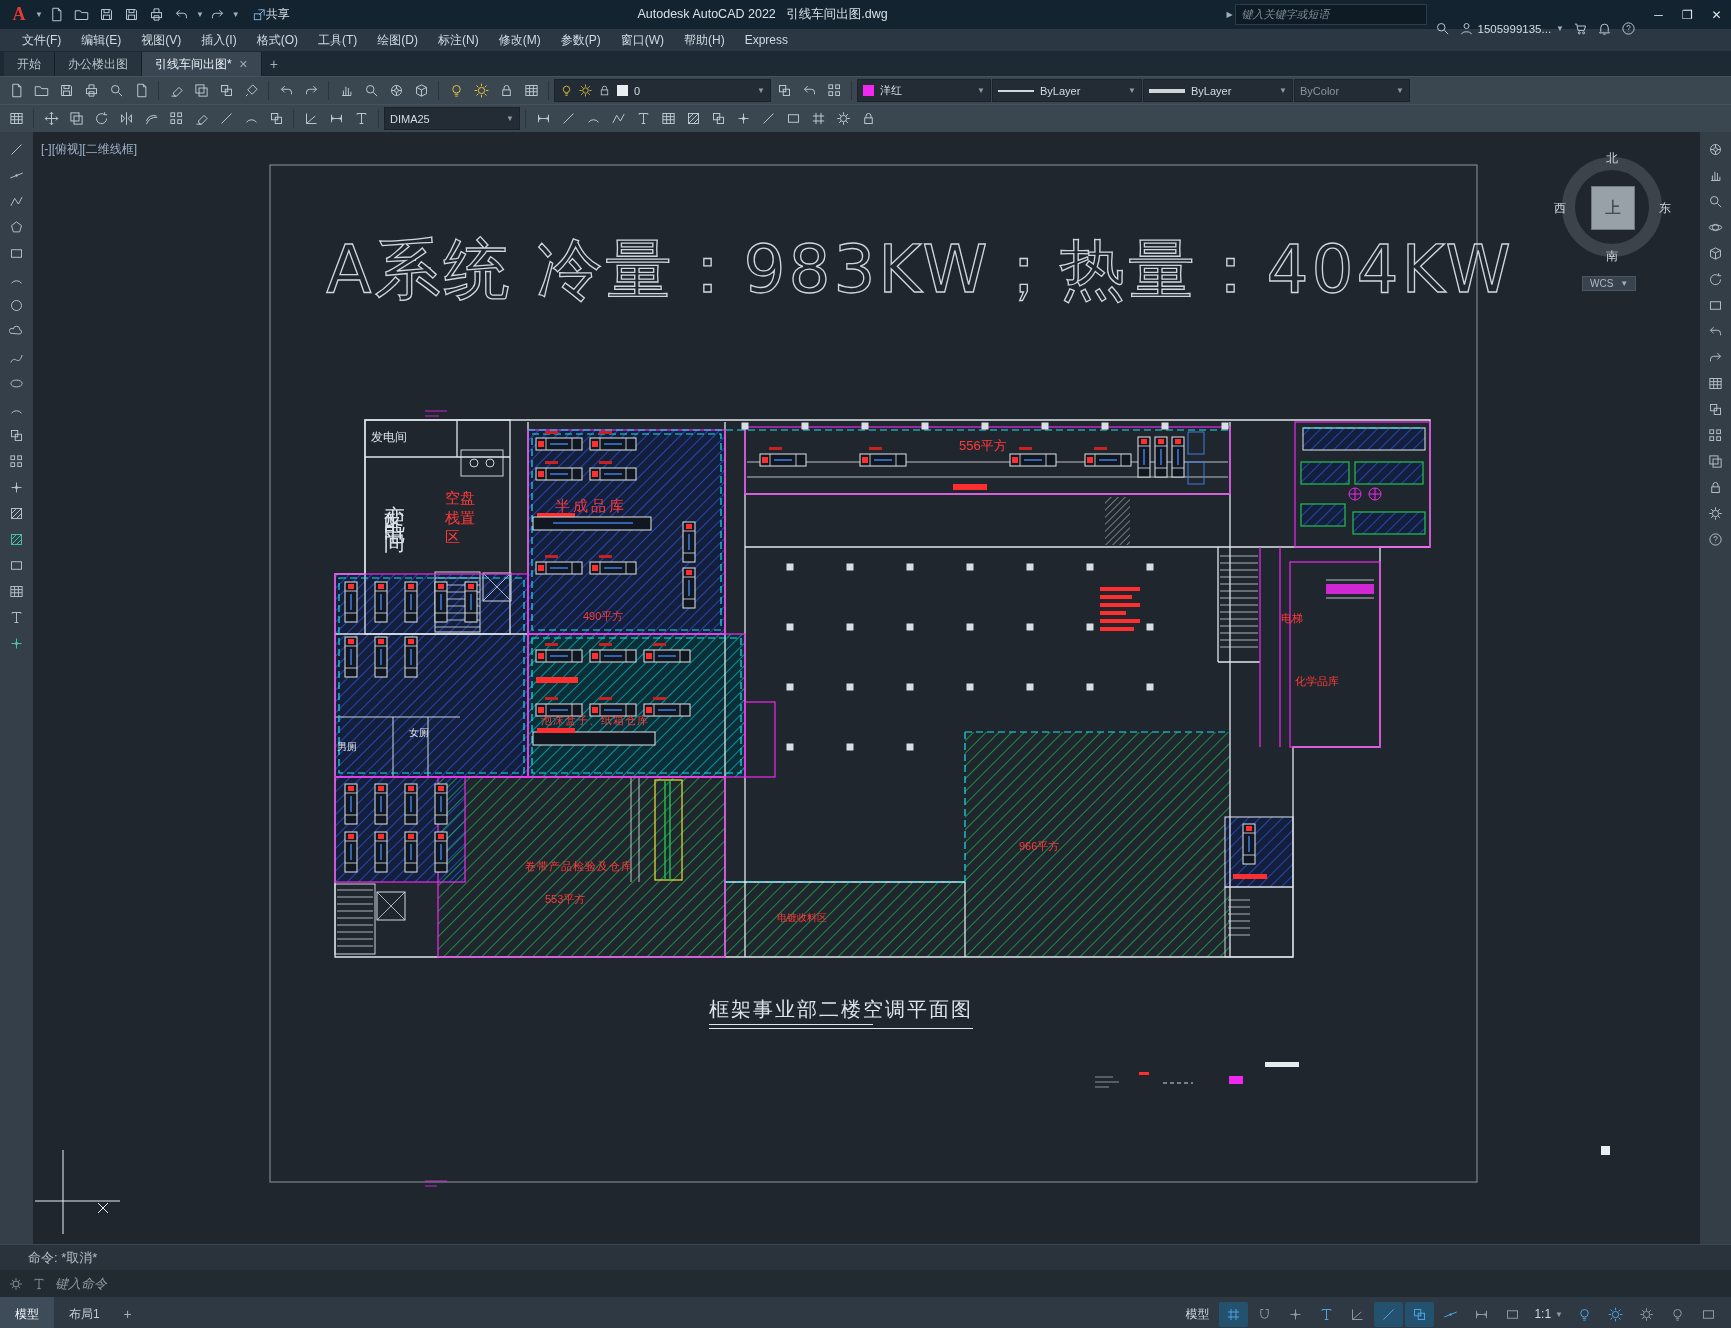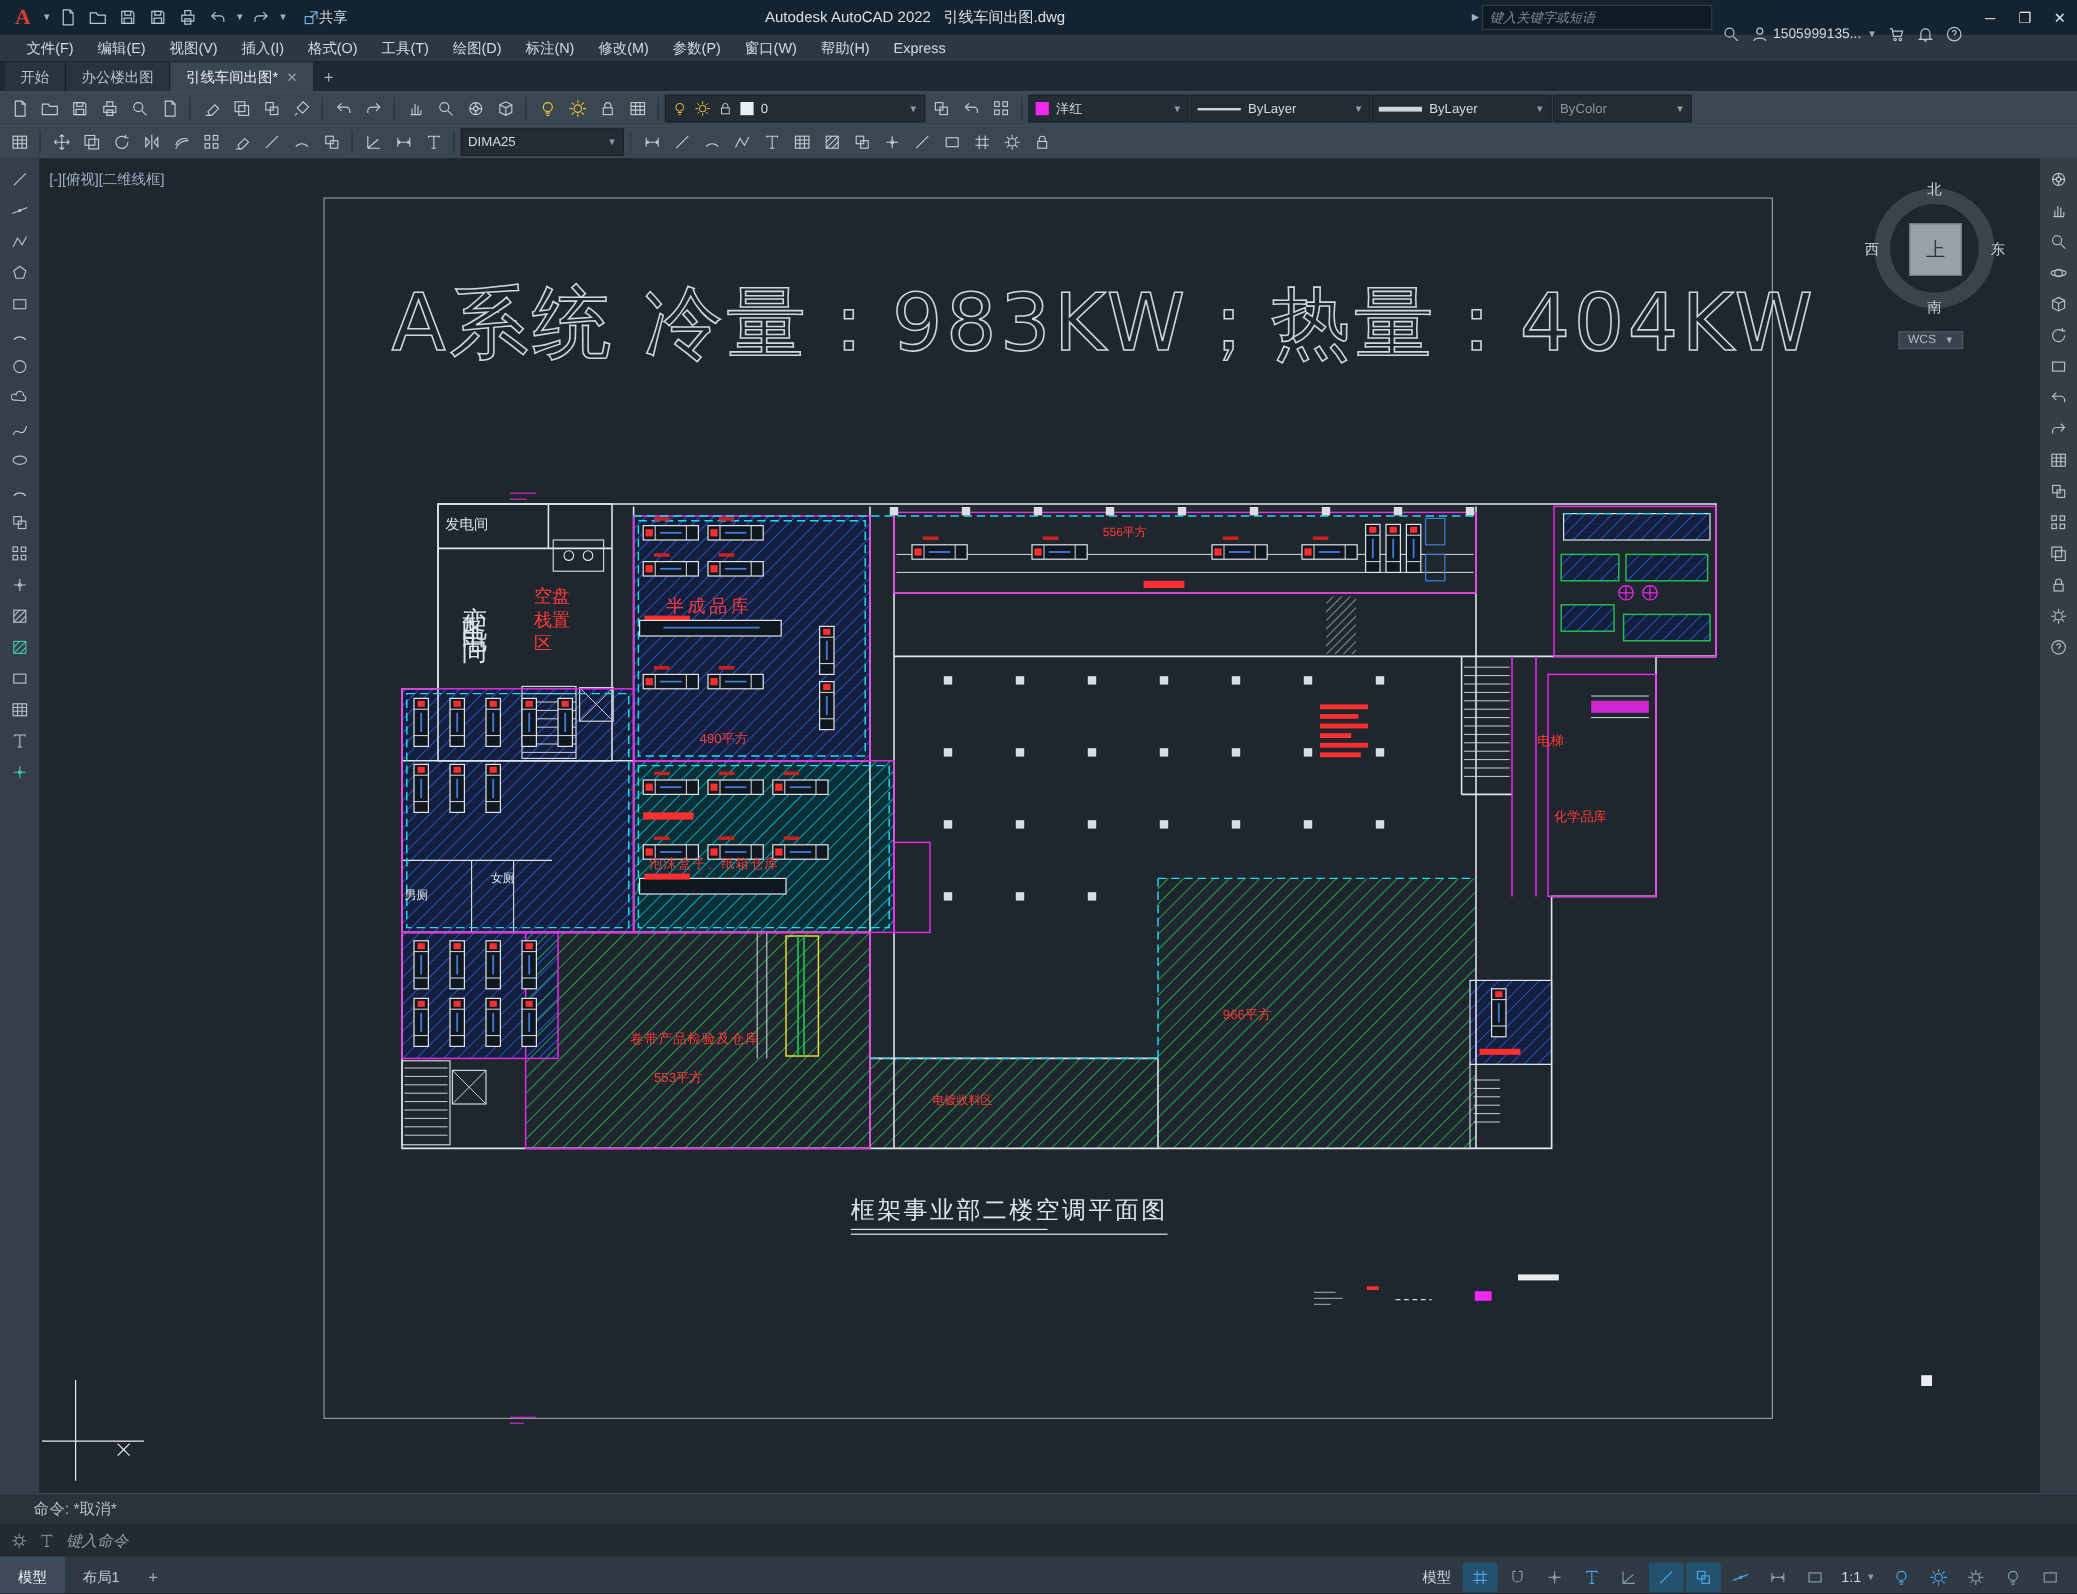--- a/index.html
+++ b/index.html
@@ -1070,21 +1070,21 @@
           <path d="M2 1069H87"></path>
           <path d="M65 1071L75 1081M75 1071L65 1081"></path>
         </g>
       </svg>
 
       <div class="olabel white" style="left:338px;top:298px;font-size:12px">发电间</div>
       <div class="olabel white vlabel" style="left:348px;top:356px;font-size:21px;height:150px">变配电间</div>
       <div class="olabel red wrap" style="left:412px;top:356px;width:34px;font-size:15px">空盘栈置区</div>
       <div class="olabel red" style="left:522px;top:364px;font-size:15px;letter-spacing:3px">半成品库</div>
       <div class="olabel red" style="left:550px;top:477px;font-size:11px">490平方</div>
-      <div class="olabel red" style="left:886px;top:306px;font-size:10px">556平方</div>
+      <div class="olabel red" style="left:926px;top:306px;font-size:13px">556平方</div>
       <div class="olabel red" style="left:508px;top:581px;font-size:11px;letter-spacing:1px">泡沫盒子、纸箱仓库</div>
       <div class="olabel white" style="left:304px;top:608px;font-size:10px">男厕</div>
       <div class="olabel white" style="left:376px;top:594px;font-size:10px">女厕</div>
       <div class="olabel red" style="left:492px;top:727px;font-size:11px;letter-spacing:1px">卷带产品检验及仓库</div>
       <div class="olabel red" style="left:512px;top:760px;font-size:11px">553平方</div>
       <div class="olabel red" style="left:986px;top:707px;font-size:11px">966平方</div>
       <div class="olabel red" style="left:744px;top:779px;font-size:10px">电镀收料区</div>
       <div class="olabel red" style="left:1248px;top:479px;font-size:11px">电梯</div>
       <div class="olabel red" style="left:1262px;top:542px;font-size:11px">化学品库</div>
       <div class="olabel white plan-title" style="left:676px;top:864px;font-size:20px;letter-spacing:2px">

